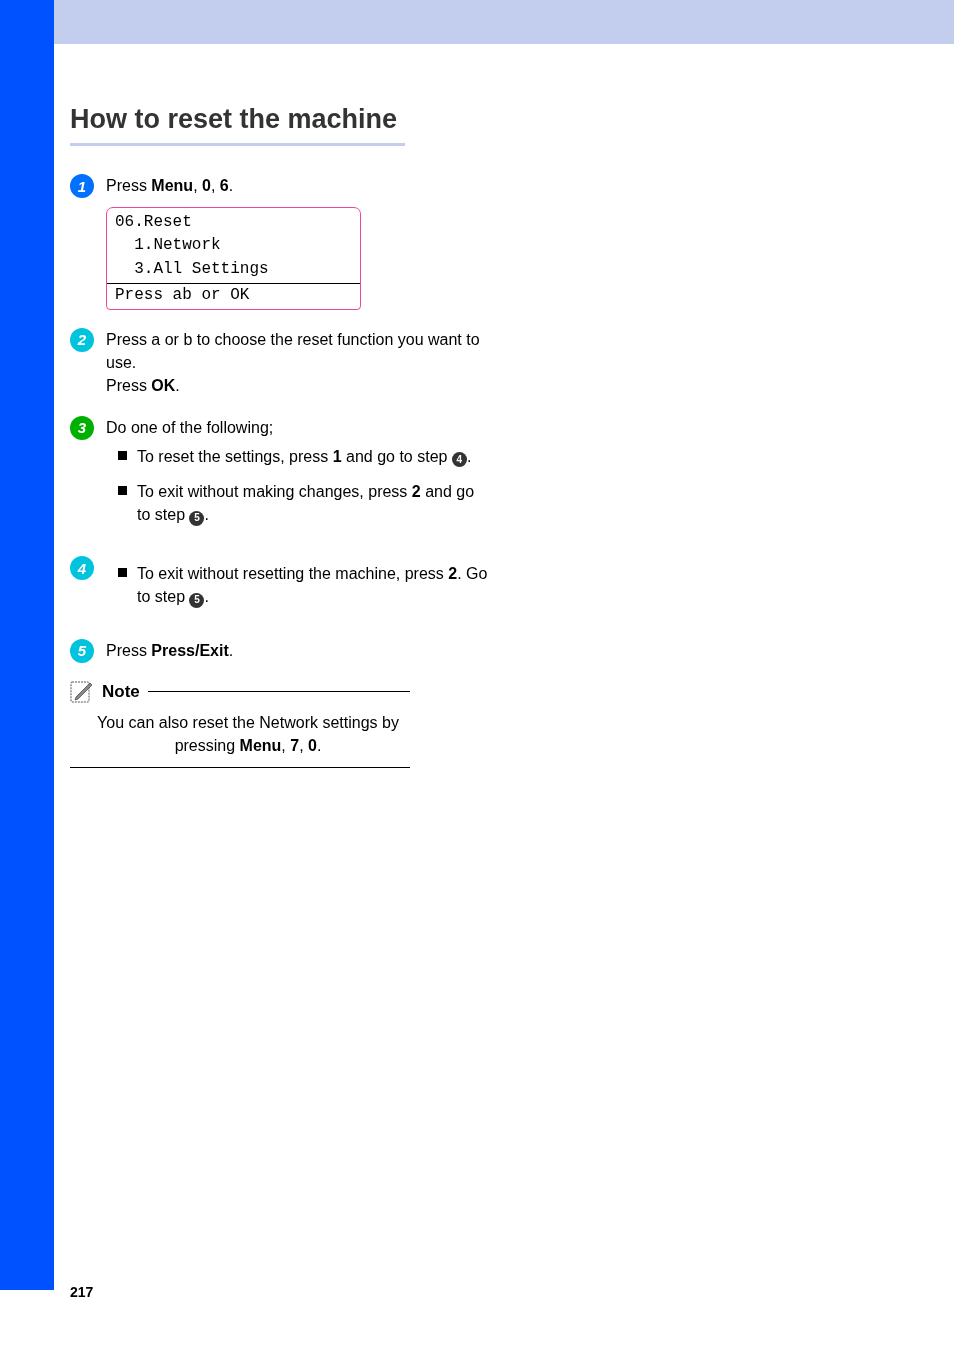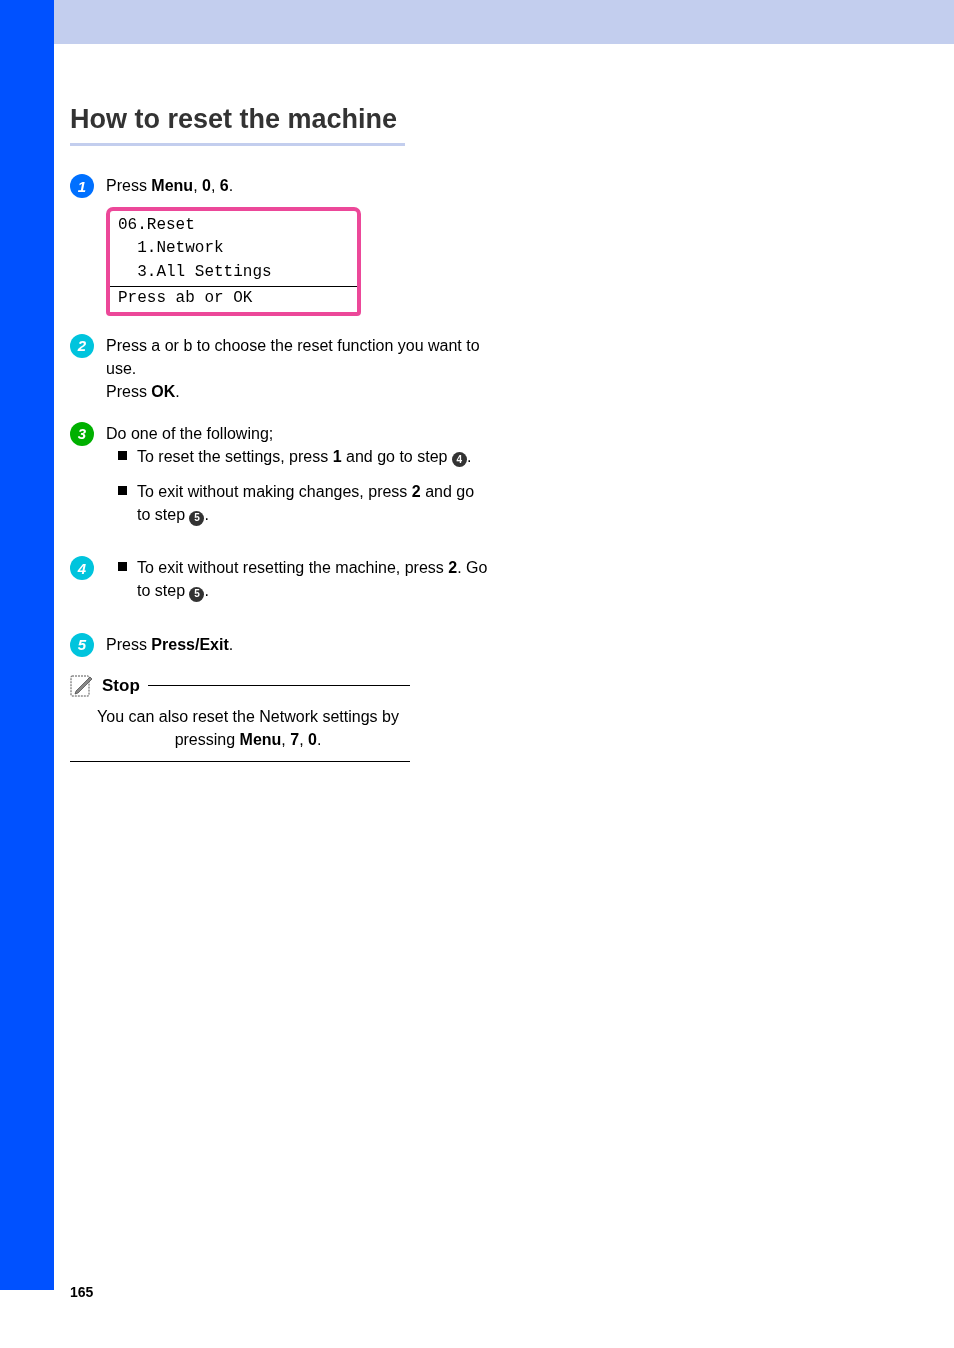--- a/index.html
+++ b/index.html
@@ -69,39 +69,40 @@
     .circle-4 { background: #00c4dd; }
     .circle-5 { background: #00c4dd; }
     .step-body {
       flex: 1;
       font-size: 16px;
       line-height: 1.45;
       color: #000000;
     }
     .lcd-box {
       margin-top: 10px;
-      border: 4px solid #ec4899;
+      border: 1px solid #ec4899;
       border-radius: 7px 7px 4px 4px;
       width: 255px;
       font-family: 'Courier New', monospace;
       font-size: 16px;
       overflow: hidden;
     }
     .lcd-inner {
       padding: 3px 8px 0 8px;
     }
     .lcd-divider {
       border-top: 1px solid #000;
       margin-top: 2px;
     }
     .lcd-bottom {
       padding: 0px 8px 2px 8px;
     }
     .bullet-list {
       list-style: none;
+      margin-top: 6px;
     }
     .bullet-list li {
       display: flex;
       align-items: flex-start;
       margin-bottom: 12px;
       margin-left: 12px;
     }
     .bullet-sq {
       flex-shrink: 0;
       width: 9px;
@@ -249,24 +250,24 @@
       <span>Press </span><b>Press/Exit</b><span>.</span>
     </div>
   </div>
 
   <div class="note-block">
     <div class="note-header">
       <svg class="note-icon" viewBox="0 0 24 22">
         <rect x="1" y="1" width="18" height="20" fill="none" stroke="#555" stroke-width="1" rx="1" stroke-dasharray="2 1"></rect>
         <path d="M6 16 L20 2 L22 4 L8 18 L5 19 Z" fill="#888" stroke="#444" stroke-width="0.7"></path>
       </svg>
-      <span class="note-title">Stop</span>
+      <span class="note-title">Note</span>
       <span class="note-rule"></span>
     </div>
     <div class="note-body">
       <span>You can also reset the Network settings by pressing </span><b>Menu</b><span>, </span><b>7</b><span>, </span><b>0</b><span>.</span>
     </div>
     <div class="note-bottom-rule"></div>
   </div>
 
 </div>
 
-<div class="page-number">165</div>
+<div class="page-number">217</div>
 
 </body></html>

